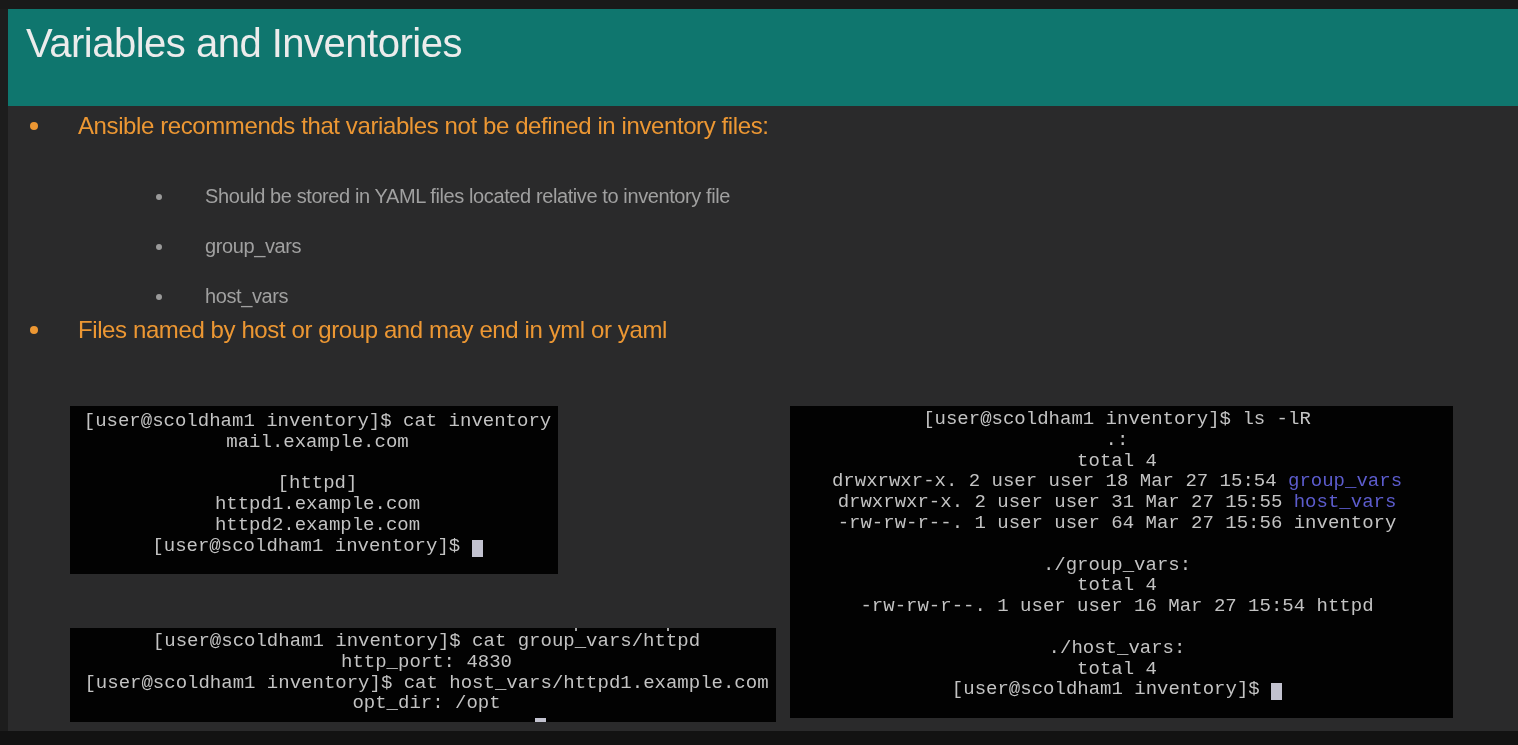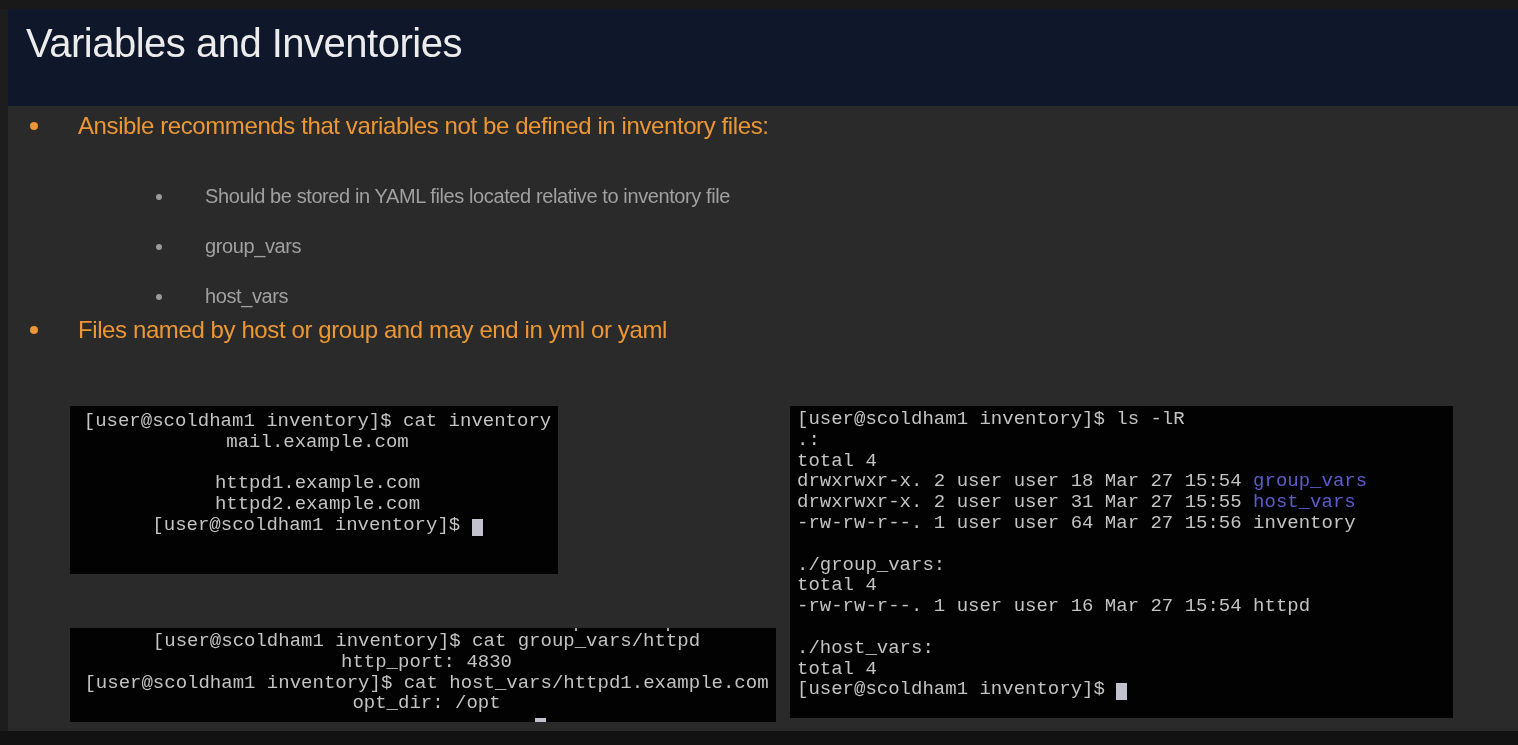--- a/index.html
+++ b/index.html
@@ -3,21 +3,21 @@
 <meta charset="utf-8">
 <style>
   html,body{margin:0;padding:0;background:#2a2a2b;}
   .slide{
     position:relative;width:1518px;height:745px;overflow:hidden;
     background:#2a2a2b;font-family:"Liberation Sans",sans-serif;
   }
   .edge-top{position:absolute;top:0;left:0;width:100%;height:9px;background:#191919;}
   .edge-left{position:absolute;top:0;left:0;width:8px;height:100%;background:#1d1d1d;}
   .edge-bottom{position:absolute;bottom:0;left:0;width:100%;height:14px;background:#121212;}
-  .header{position:absolute;top:9px;left:8px;right:0;height:97px;background:#0f172a;}
+  .header{position:absolute;top:9px;left:8px;right:0;height:97px;background:#0f766e;}
   .title{
     position:absolute;left:18px;top:12px;margin:0;
     font-size:40px;font-weight:300;color:#ececec;letter-spacing:-0.5px;white-space:nowrap;
   }
   .bullet{position:absolute;left:0;width:100%;white-space:nowrap;}
   .bullet .dot{position:absolute;border-radius:50%;}
   .l1 .dot{left:30px;top:10px;width:8px;height:8px;background:#ec9733;}
   .l2 .dot{left:156px;top:9px;width:6px;height:6px;background:#9a9a9a;}
   .l1 .txt{margin-left:78px;font-size:24px;color:#ec9733;letter-spacing:-0.4px;}
   .l2 .txt{margin-left:205px;font-size:20px;color:#a0a0a0;letter-spacing:-0.4px;}
@@ -26,21 +26,21 @@
   #s2{top:235px}
   #s3{top:285px}
   #b2{top:316px}
   .term{
     position:absolute;background:#020202;overflow:hidden;box-sizing:border-box;
     font-family:"Liberation Mono","DejaVu Sans Mono",monospace;
     font-size:19px;color:#c3c3c3;
   }
   #term-cat-inventory{left:70px;top:406px;width:488px;height:168px;padding:4px 0 0 7px;text-align:center;}
   #term-cat-vars{left:70px;top:628px;width:706px;height:94px;padding:2px 0 0 7px;text-align:center;}
-  #term-ls{left:790px;top:406px;width:663px;height:312px;padding:2px 16px 0 7px;}
+  #term-ls{left:790px;top:406px;width:663px;height:312px;padding:2px 16px 0 7px;text-align:center;}
   .t-line{height:20.8px;white-space:pre;}
   .c-dir{color:#5c5ccd;}
   .cur-block{display:inline-block;width:11px;height:17px;background:#c2c2cf;vertical-align:text-bottom;}
   .tick{position:absolute;top:0;width:2px;height:3px;background:#a5a5a5;}
   .tick-1{left:505px}
   .tick-2{left:597px}
 </style>
 </head>
 <body>
 
@@ -70,20 +70,21 @@
   </div>
   <div class="bullet l1" id="b2">
     <span class="dot"></span>
     <span class="txt">Files named by host or group and may end in yml or yaml</span>
   </div>
 
   <div class="term" id="term-cat-inventory">
       <div class="t-line"><span>[user@scoldham1 inventory]$ cat inventory</span></div>
       <div class="t-line"><span>mail.example.com</span></div>
       <div class="t-line"><span> </span></div>
+      <div class="t-line"><span>[httpd]</span></div>
       <div class="t-line"><span>httpd1.example.com</span></div>
       <div class="t-line"><span>httpd2.example.com</span></div>
       <div class="t-line"><span>[user@scoldham1 inventory]$ </span><span class="cur-block"></span></div>
     </div>
 
   <div class="term" id="term-cat-vars">
     <div class="tick tick-1"></div>
     <div class="tick tick-2"></div>
   <div class="t-line"><span>[user@scoldham1 inventory]$ cat group_vars/httpd</span></div>
       <div class="t-line"><span>http_port: 4830</span></div>

